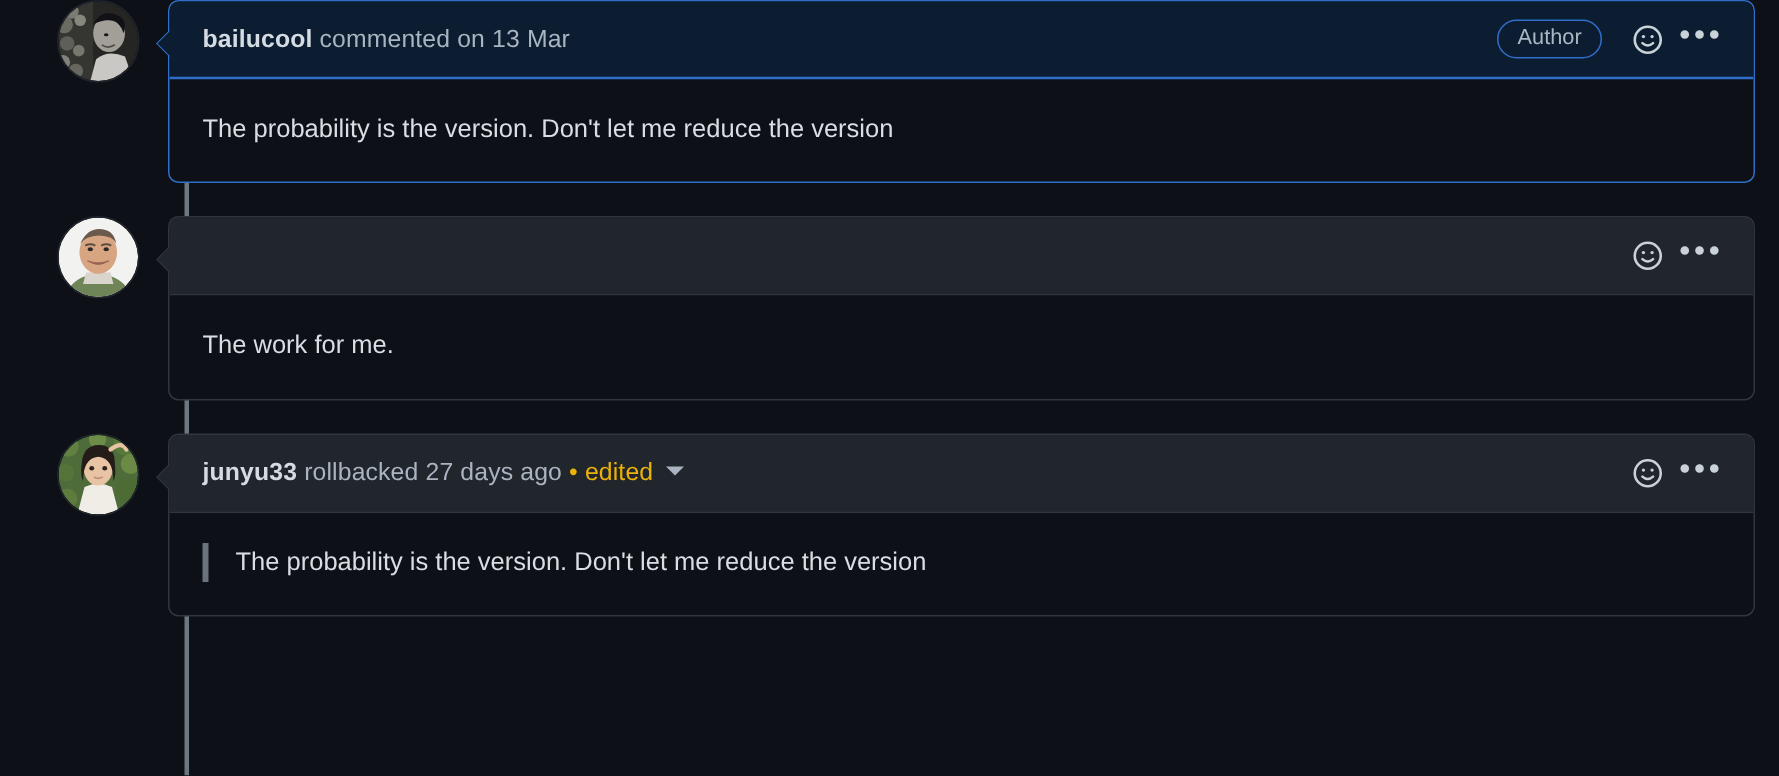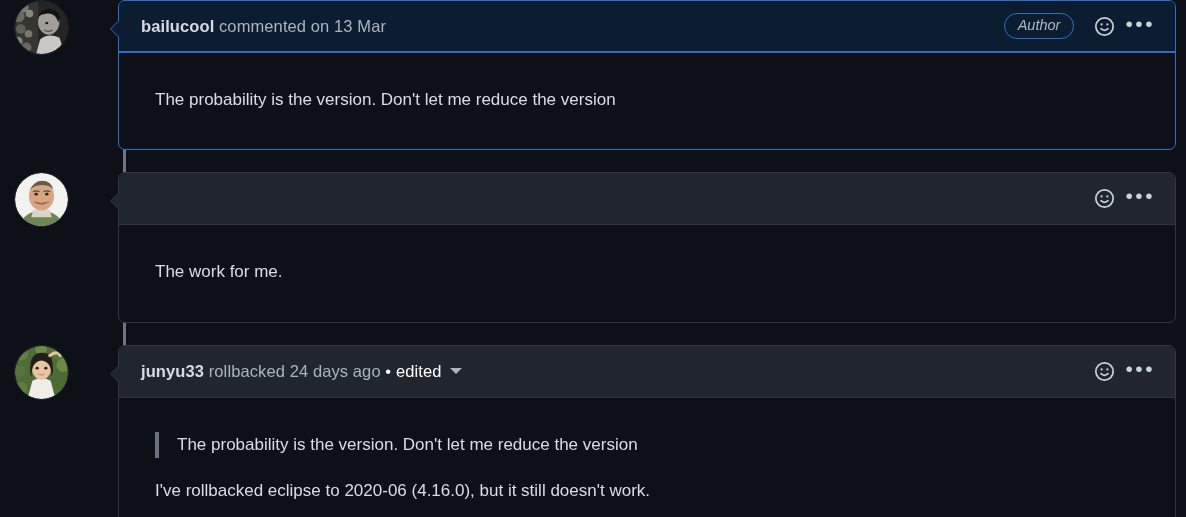--- a/index.html
+++ b/index.html
@@ -29,23 +29,22 @@
 
   #timeline {
     position: relative;
     z-index: 1;
   }
 
   .comment-row {
     position: relative;
     display: flex;
     align-items: flex-start;
-    padding-left: 14px;
+    padding-left: 38px;
     margin-bottom: 22px;
-    gap: 30px;
   }
 
   .avatar {
     width: 55px;
     height: 55px;
     border-radius: 50%;
     flex: 0 0 55px;
     overflow: hidden;
     position: relative;
     z-index: 3;
@@ -109,21 +108,21 @@
   .header-text {
     font-size: 16.5px;
     color: #a9b4c0;
     white-space: nowrap;
     letter-spacing: 0.1px;
   }
   .author-name {
     font-weight: bold;
     color: #d5dbe2;
   }
-  .edited-word { color: #ffffff; }
+  .edited-word { color: #eab308; }
 
   .chevron-down {
     display: inline-block;
     margin-left: 9px;
     width: 0;
     height: 0;
     border-left: 6px solid transparent;
     border-right: 6px solid transparent;
     border-top: 6px solid #a9b4c0;
     vertical-align: middle;
@@ -135,21 +134,20 @@
 
   .author-badge {
     font-size: 14.5px;
     color: #aab6c3;
     border: 1px solid #2f6fc9;
     border-radius: 20px;
     padding: 4px 13px 5px;
     line-height: 1;
     margin-right: 14px;
     white-space: nowrap;
-    font-style: italic;
   }
 
   .hdr-icon {
     margin-left: 6px;
     display: flex;
     align-items: center;
     justify-content: center;
     color: #c9d1d9;
   }
   .hdr-icon.kebab {
@@ -160,21 +158,21 @@
     color: #c9d1d9;
   }
   .hdr-icon svg { display: block; }
 
   .comment-body {
     padding: 20px 22px 22px;
     font-size: 17px;
     line-height: 1.55;
     color: #d9dee4;
   }
-  .comment-body p { margin: 14px; }
+  .comment-body p { margin: 0; }
   .comment-body p + p { margin-top: 20px; }
 
   .quote {
     border-left: 4px solid #6a737d;
     padding-left: 18px;
     color: #d9dee4;
     margin: 0 0 8px 0;
   }
 </style>
 </head>
@@ -322,37 +320,36 @@
       </svg>
     </div>
 
     <div class="comment-box">
       <div class="caret-outer"></div>
       <div class="caret-inner"></div>
 
       <div class="comment-header">
         <span class="header-text"><span class="author-name">junyu33</span>
           <span>rollbacked</span>
-          <span>24 days ago</span>
+          <span>27 days ago</span>
           <span class="edited-word">• edited</span><span class="chevron-down"></span></span>
 
         <span class="header-spacer"></span>
 
         <span class="hdr-icon">
           <svg width="21" height="21" viewBox="0 0 16 16" fill="none" stroke="currentColor" stroke-width="1.3">
             <circle cx="8" cy="8" r="6.6"></circle>
             <circle cx="5.8" cy="6.4" r="0.85" fill="currentColor" stroke="none"></circle>
             <circle cx="10.2" cy="6.4" r="0.85" fill="currentColor" stroke="none"></circle>
             <path d="M5.3 9.7 Q8 12.1 10.7 9.7" stroke-linecap="round"></path>
           </svg>
         </span>
 
         <span class="hdr-icon kebab">•••</span>
       </div>
 
       <div class="comment-body">
         <p class="quote">The probability is the version. Don't let me reduce the version</p>
-        <p>I've rollbacked eclipse to 2020-06 (4.16.0), but it still doesn't work.</p>
       </div>
     </div>
   </div>
 
 </div>
 
 </body></html>

